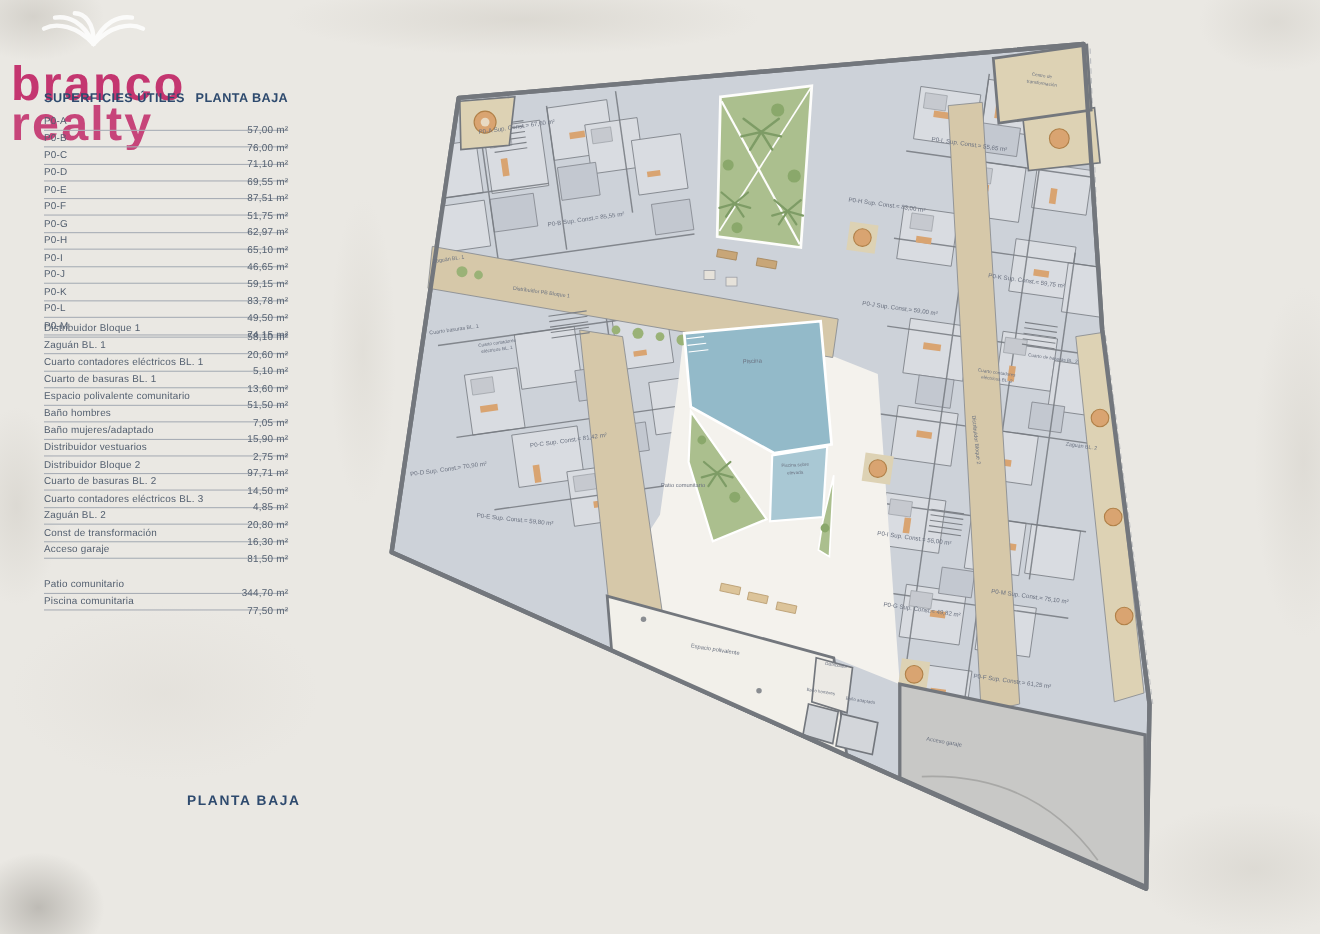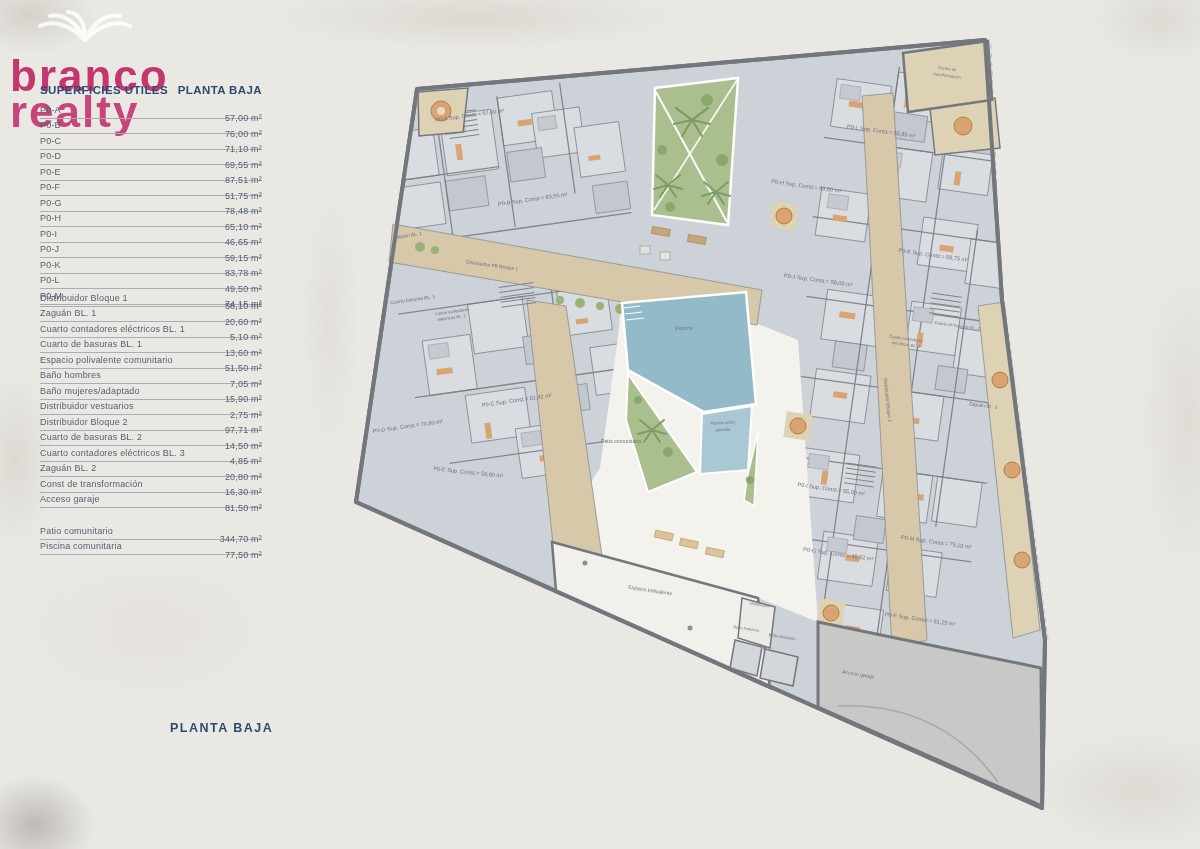--- a/index.html
+++ b/index.html
@@ -421,21 +421,21 @@
       <div class="row">
         <span class="lbl">P0-E</span>
         <span class="val">87,51 m²</span>
       </div>
       <div class="row">
         <span class="lbl">P0-F</span>
         <span class="val">51,75 m²</span>
       </div>
       <div class="row">
         <span class="lbl">P0-G</span>
-        <span class="val">78,48 m²</span>
+        <span class="val">62,97 m²</span>
       </div>
       <div class="row">
         <span class="lbl">P0-H</span>
         <span class="val">65,10 m²</span>
       </div>
       <div class="row">
         <span class="lbl">P0-I</span>
         <span class="val">46,65 m²</span>
       </div>
       <div class="row">

